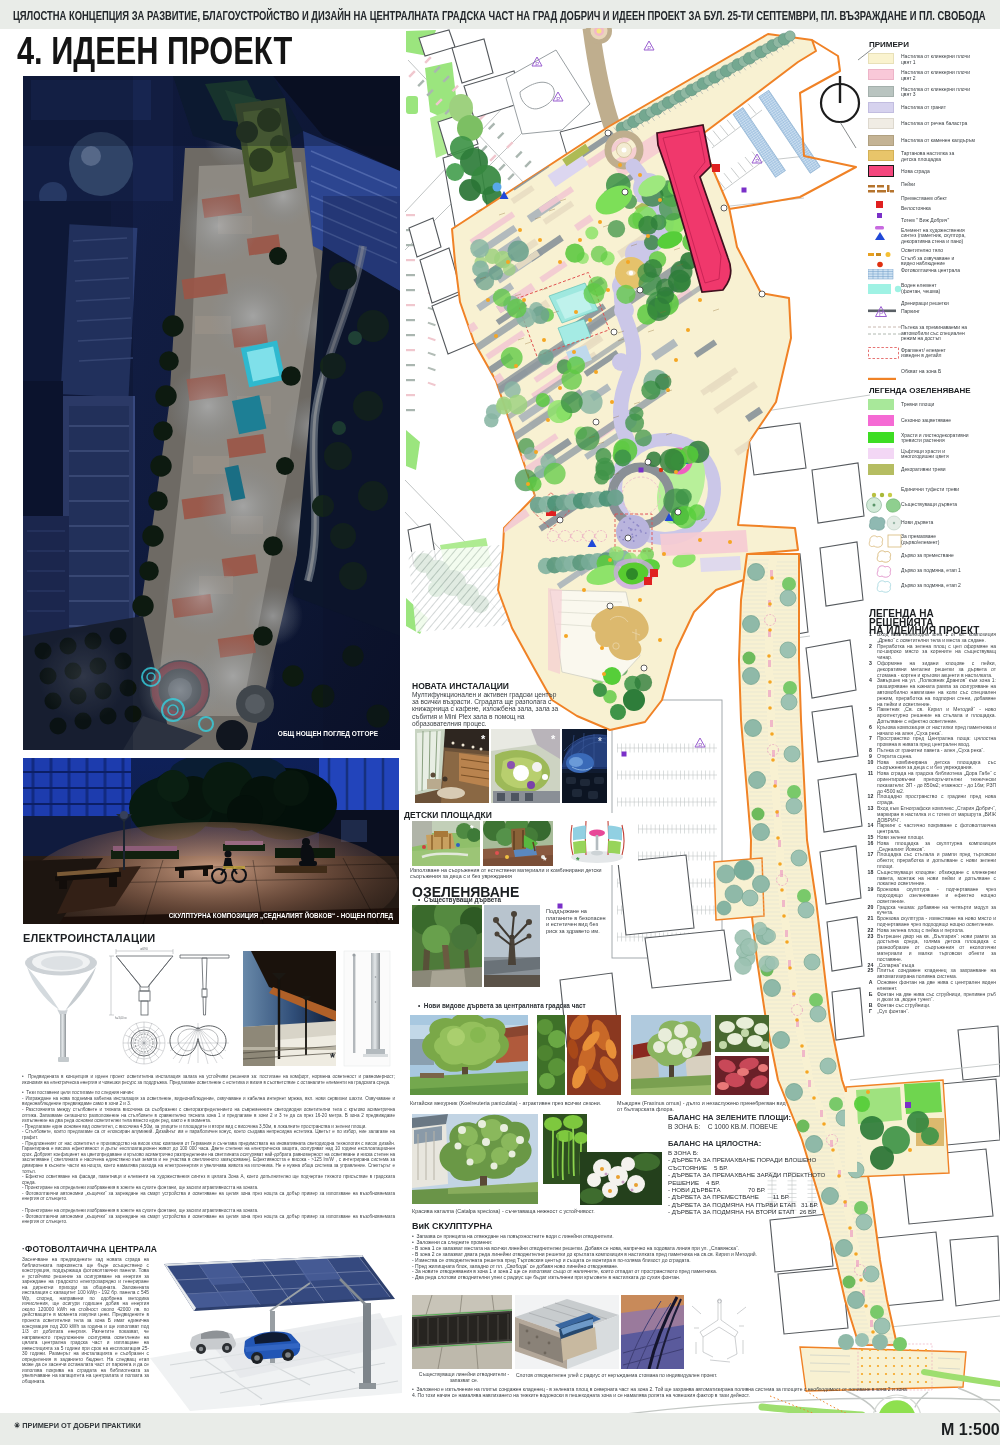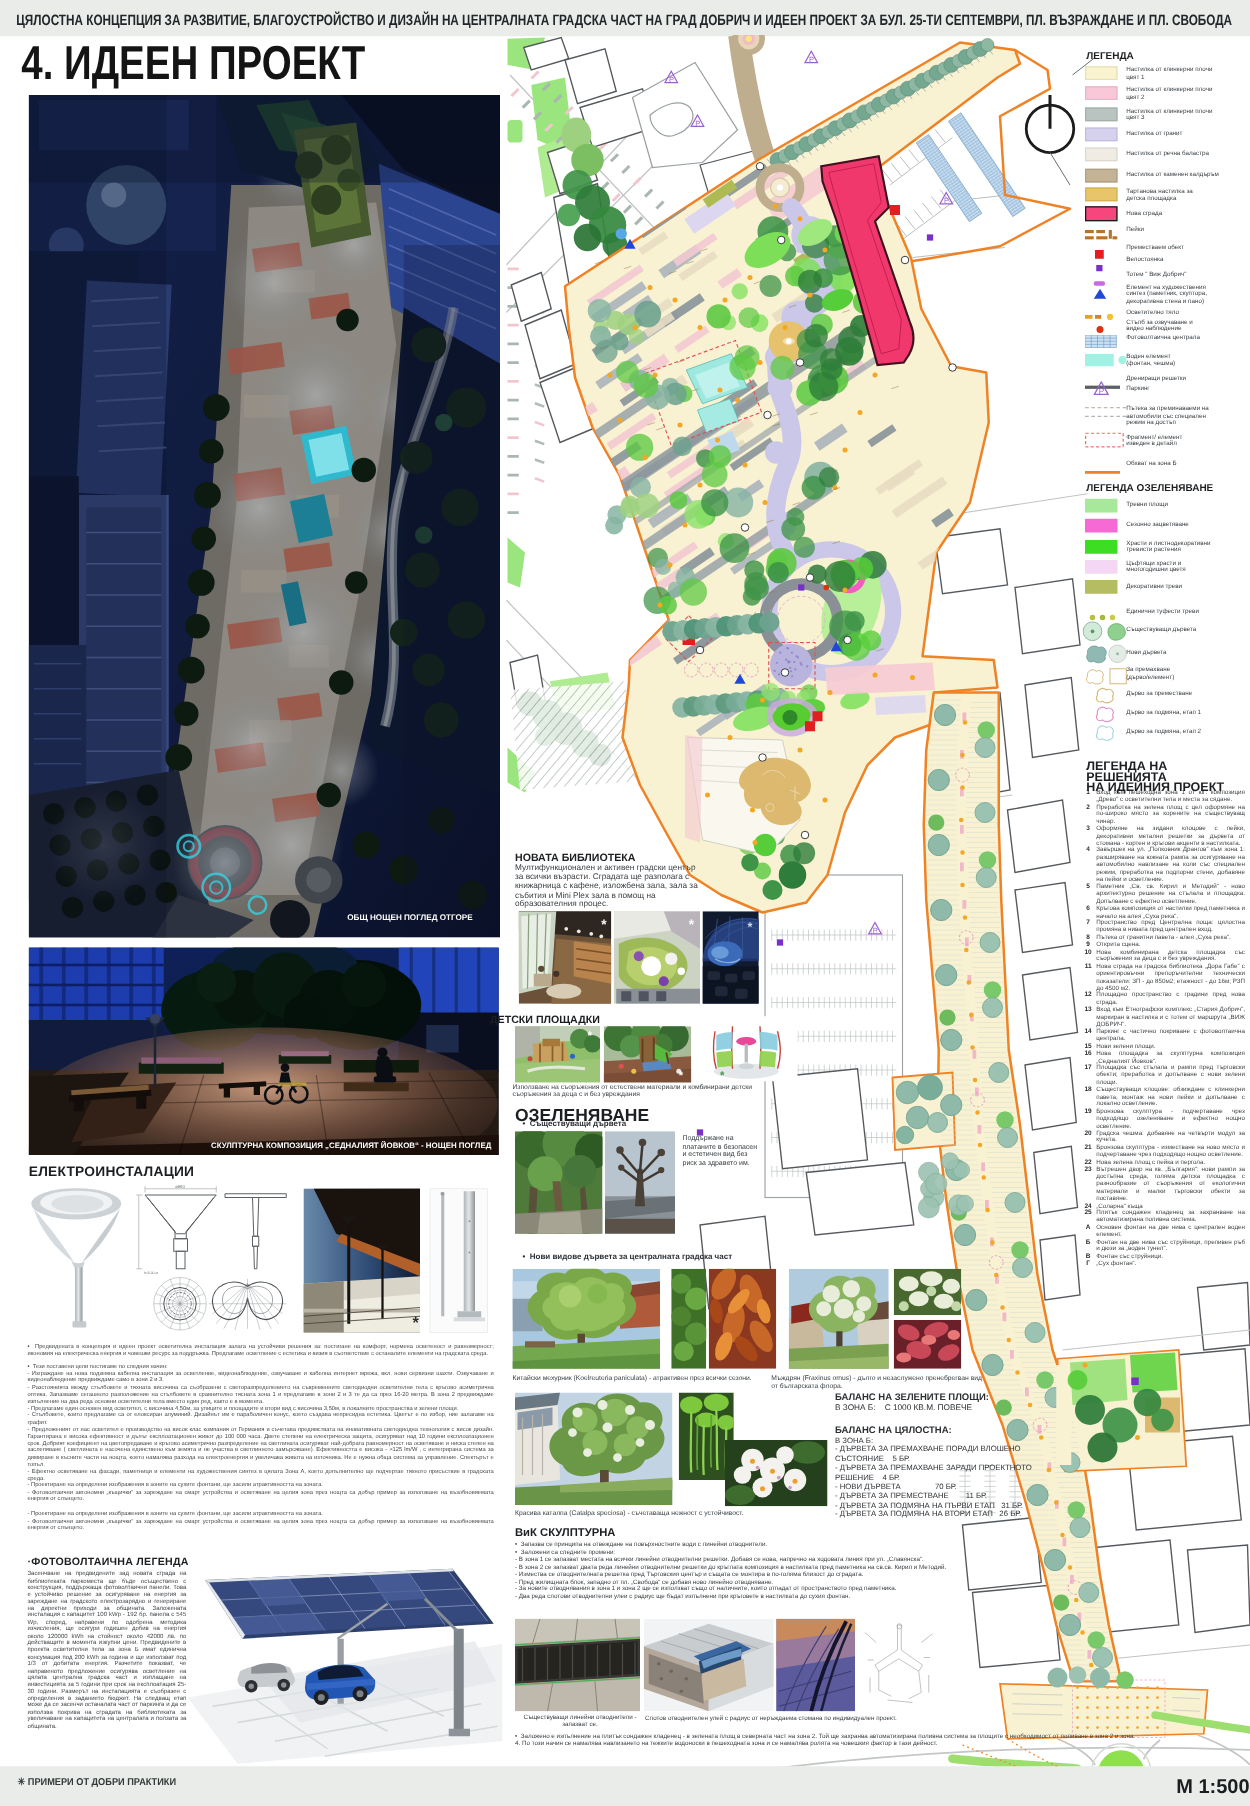--- a/index.html
+++ b/index.html
@@ -471,21 +471,21 @@
 - Предлагаме един основен вид осветител, с височина 4,50м, за улиците и площадите и втори вид с височина 3,50м, в локалните пространства и зелени площи.<br>
 - Стълбовете, които предлагаме са от елоксиран алуминий. Дизайнът им е параболичен конус, което създава непресидна естетика. Цветът е по избор, ние залагаме на графит.<br>
 - Предложеният от нас осветител е производство на висок клас компания от Германия и съчетава предимствата на иновативната светодиодна технология с висок дизайн. Гарантирана е висока ефективност и дълъг експлоатационен живот до 100 000 часа. Двете степени на електрическа защита, осигуряват над 10 години експлоатационен срок. Добрият коефициент на цветопредаване и кръгово асиметрично разпределение на светлината осигуряват най-добрата равномерност на осветяване и ниска степен на заслепяване ( светлината е насочена единствено към земята и не участва в светлинното замърсяване). Ефективността е висока - &gt;125 lm/W , с интегрирана система за димиране в късните части на нощта, което намалява разхода на електроенергия и увеличава живота на източника. Не е нужна обща система за управление. Спектърът е топъл.<br>
 - Ефектно осветяване на фасади, паметници и елементи на художествения синтез в цялата Зона А, което допълнително ще подчертае тяхното присъствие в градската среда.<br>
 - Проектиране на определени изображения в зоните на сухите фонтани, ще засили атрактивността на зоната.<br>
 - Фотоволтаични автономни „къщички“ за зареждане на смарт устройства и осветяване на целия зона през нощта са добър пример за използване на възобновяемата енергия от слънцето.</p>
 <p style="margin-top:6px">- Проектиране на определени изображения в зоните на сухите фонтани, ще засили атрактивността на зоната.<br>
 - Фотоволтаични автономни „къщички“ за зареждане на смарт устройства и осветяване на целия зона през нощта са добър пример за използване на възобновяемата енергия от слънцето.</p>
 </div>
 
-<h3 class="abs" style="left:22px;top:1244px;font-size:8.5px">·ФОТОВОЛТАИЧНА ЛЕГЕНДА</h3>
+<h3 class="abs" style="left:22px;top:1244px;font-size:8.5px">·ФОТОВОЛТАИЧНА ЦЕНТРАЛА</h3>
 
 <div class="abs tiny" style="left:22px;top:1257px;width:127px;font-size:4.8px;line-height:5.55px">
 Засенчване на предвидените зад новата сграда на библиотеката паркоместа ще бъде осъществено с конструкция, поддържаща фотоволтаични панели. Това е устойчиво решение за осигуряване на енергия за зареждане на градското електрозарядно и генериране на директни приходи за общината. Заложената инсталация с капацитет 100 kWp - 192 бр. панела с 545 Wp, според, направени по одобрена методика изчисления, ще осигури годишен добив на енергия около 120000 kWh на стойност около 42000 лв. по действащите в момента изкупни цени. Предвидените в проекта осветителни тела за зона Б имат единична консумация под 200 kWh за година и ще използват под 1/3 от добитата енергия. Разчетите показват, че направеното предложение осигурява осветление на цялата централна градска част и изплащане на инвестицията за 5 години при срок на експлоатация 25-30 години. Размерът на инсталацията е съобразен с определения в заданието бюджет. На следващ етап може да се засенчи останалата част от паркинга и да се използва покрива на сградата на библиотеката за увеличаване на капацитета на централата и ползата за общината.
 </div>
 
 <div class="abs" style="left:150px;top:1253px;width:252px;height:158px">
 <svg width="252" height="158" viewBox="0 0 252 158" xmlns="http://www.w3.org/2000/svg">
 
 <polygon points="0,105 252,62 252,140 40,158" fill="#f0f2f3"></polygon>
 <g stroke="#d4d8da" stroke-width="1.2" fill="none">
@@ -1980,21 +1980,21 @@
         <path d="M0,-6 L5,3 L-5,3 Z"></path>
         <text x="-1.8" y="2.5" font-size="6" fill="#9a5fd0" stroke="none" font-family="Liberation Sans,sans-serif">P</text>
       </g>
 <g transform="translate(700,744) scale(1.0)" stroke="#9a5fd0" fill="none" stroke-width="1">
         <path d="M0,-6 L5,3 L-5,3 Z"></path>
         <text x="-1.8" y="2.5" font-size="6" fill="#9a5fd0" stroke="none" font-family="Liberation Sans,sans-serif">P</text>
       </g>
 </svg>
 </div>
 
-<div class="abs b" style="left:412px;top:681px;font-size:8.5px;color:#1c1f22">НОВАТА БИБЛИОТЕКА</div>
+<div class="abs b" style="left:412px;top:681px;font-size:8.5px;color:#1c1f22">НОВАТА ИНСТАЛАЦИИ</div>
 
 <div class="abs" style="left:412px;top:691px;width:152px;font-size:6.6px;line-height:7.2px;color:#3c4145">Мултифункционален и активен градски център за всички възрасти. Сградата ще разполага с книжарница с кафене, изложбена зала, зала за събития и Mini Plex зала в помощ на образователния процес.</div>
 
 <div class="abs" style="left:415px;top:729px;width:74px;height:74px">
 <svg width="74" height="74" viewBox="0 0 74 74" xmlns="http://www.w3.org/2000/svg">
 <rect width="74" height="74" fill="#6b5138"></rect>
 <polygon points="0,0 74,0 74,22 0,16" fill="#2e2620"></polygon>
 <polygon points="0,0 30,0 26,60 0,66" fill="#c8d4c2"></polygon>
 <polygon points="2,4 26,2 23,58 3,62" fill="#e8eee4"></polygon>
 <g stroke="#8aa080" stroke-width="1">
@@ -2066,21 +2066,21 @@
         <rect x="4" y="48" width="10" height="7" rx="2"></rect>
         <rect x="18" y="50" width="10" height="7" rx="2"></rect>
         <rect x="32" y="48" width="10" height="7" rx="2"></rect>
         <rect x="10" y="60" width="10" height="8" rx="2"></rect>
         <rect x="26" y="62" width="10" height="8" rx="2"></rect>
       </g>
 <text x="36" y="16" font-size="10" font-weight="bold" fill="#cfd8e8">*</text>
 </svg>
 </div>
 
-<div class="abs b" style="left:392px;top:810px;font-size:8.5px;color:#1c1f22">ДЕТСКИ ПЛОЩАДКИ</div>
+<div class="abs b" style="left:404px;top:810px;font-size:8.5px;color:#1c1f22">ДЕТСКИ ПЛОЩАДКИ</div>
 
 <div class="abs" style="left:412px;top:821px;width:68px;height:45px">
 <svg width="68" height="45" viewBox="0 0 68 45" xmlns="http://www.w3.org/2000/svg">
 <rect width="68" height="45" fill="#8fbf6a"></rect>
 <rect width="68" height="12" fill="#c2cfb8"></rect>
 <polygon points="0,0 20,0 20,22 0,26" fill="#b0b4a8"></polygon>
 <circle cx="52" cy="10" r="8" fill="#4e8a42"></circle>
       <circle cx="62" cy="14" r="7" fill="#3e7a38"></circle>
 <polygon points="14,14 40,12 44,30 16,32" fill="#c8a060"></polygon>
 <g stroke="#8a5f28" stroke-width="1.4">
@@ -2515,21 +2515,21 @@
 </svg>
 </div>
 
 <div class="abs" style="left:414px;top:1372px;width:100px;font-size:5px;line-height:5.8px;color:#3c4145;text-align:center">Съществуващи линейни отводнители - запазват се.</div>
 <div class="abs" style="left:516px;top:1372px;width:230px;font-size:5px;color:#3c4145">Слотов отводнителен улей с радиус от неръждаема стомана по индивидуален проект.</div>
 
 <div class="abs" style="left:412px;top:1387px;width:500px;font-size:5px;line-height:5.9px;color:#3c4145">
 •&nbsp;&nbsp;Заложено е изпълнение на плитък сондажен кладенец - в зелената площ в северната част на зона 2. Той ще захранва автоматизирана поливна система за площите с необходимост от поливане в зона 2 и зона 4. По този начин се намалява навлизането на тежките водоноски в пешеходната зона и се намалява ролята на човешкия фактор в тази дейност.
 </div>
 
-<div class="abs b" style="left:869px;top:40px;font-size:8px;color:#1c1f22">ЛЕГЕНДА</div>
+<div class="abs b" style="left:869px;top:40px;font-size:8px;color:#1c1f22">ПРИМЕРИ</div>
 
 <div class="abs" style="left:868px;top:53px;width:26px;height:11px;background:#faf3cf;border:0.5px solid #e8e0b8"></div>
 <div class="abs" style="left:901px;top:54px;font-size:5px;line-height:5.6px;color:#3c4145">Настилка от клинкерни плочи<br>цвят 1</div>
 <div class="abs" style="left:868px;top:69px;width:26px;height:11px;background:#f9c8d8;border:0.5px solid #edb4c8"></div>
 <div class="abs" style="left:901px;top:70px;font-size:5px;line-height:5.6px;color:#3c4145">Настилка от клинкерни плочи<br>цвят 2</div>
 <div class="abs" style="left:868px;top:85.5px;width:26px;height:11px;background:#b9c4c0;border:0.5px solid #a4b0ac"></div>
 <div class="abs" style="left:901px;top:86.5px;font-size:5px;line-height:5.6px;color:#3c4145">Настилка от клинкерни плочи<br>цвят 3</div>
 <div class="abs" style="left:868px;top:102px;width:26px;height:11px;background:#d6d2ee;border:0.5px solid #c2bde0"></div>
 <div class="abs" style="left:901px;top:105px;font-size:5px;line-height:5.6px;color:#3c4145">Настилка от гранит</div>
 <div class="abs" style="left:868px;top:118.4px;width:26px;height:11px;background:#f0ece4;border:0.5px solid #ddd8ce"></div>

